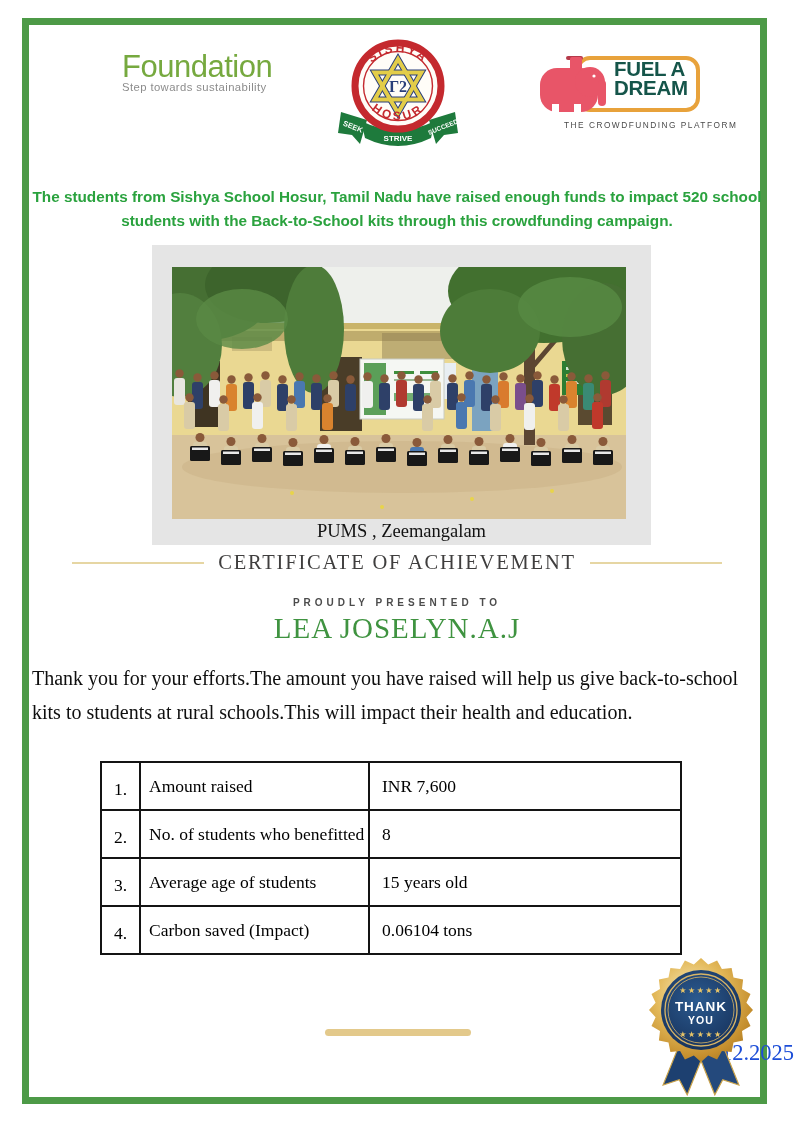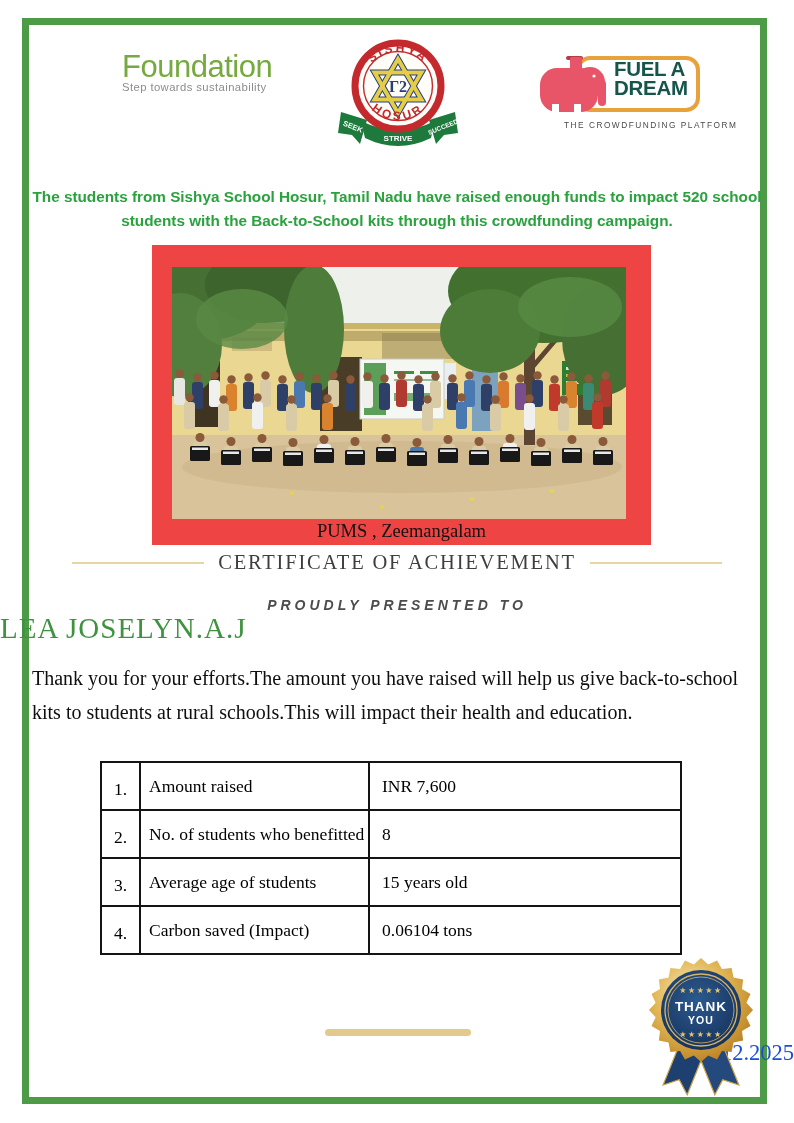--- a/index.html
+++ b/index.html
@@ -28,32 +28,32 @@
   .fad-tg{position:absolute;left:26px;top:74px;font-size:8.3px;color:#4a4a4a;
           letter-spacing:1.5px;white-space:nowrap;}
 
   .sishya{left:331px;top:26px;}
 
   
   .ann{left:27px;top:185px;width:740px;text-align:center;color:#2aa23e;
        font-weight:bold;font-size:15.3px;line-height:24px;}
 
   
-  .photo-frame{left:152px;top:245px;width:499px;height:300px;background:#ef4444;}
+  .photo-frame{left:152px;top:245px;width:499px;height:300px;background:#e5e5e5;}
   .photo{position:absolute;left:20px;top:22px;}
   .caption{position:absolute;left:0;bottom:3px;width:100%;text-align:center;
            font-family:"Liberation Serif",serif;font-size:18.5px;color:#111;}
 
   
   .title-row{left:0;top:551px;width:794px;display:flex;align-items:center;justify-content:center;gap:14px;}
   .rule{width:132px;height:2px;background:#e6d6a3;}
   .title{font-family:"Liberation Serif",serif;font-size:20.5px;color:#3f3e3e;letter-spacing:1.8px;}
-  .presented{left:0;top:597px;width:794px;text-align:center;font-size:14px;color:#4c4c4c;
-             font-weight:600;letter-spacing:4px;font-style:italic;}
-  .recipient{left:0;top:612px;width:794px;font-family:"Liberation Serif",serif;
+  .presented{left:0;top:597px;width:794px;text-align:center;font-size:10px;color:#4c4c4c;
+             font-weight:600;letter-spacing:4px;}
+  .recipient{left:0;top:612px;width:794px;text-align:center;font-family:"Liberation Serif",serif;
              font-size:29px;color:#3f9340;letter-spacing:1px;}
   .message{left:32px;top:661px;width:730px;text-align:left;font-family:"Liberation Serif",serif;
            font-size:20px;color:#0f0f0f;line-height:34px;}
 
   
   table.impact{position:absolute;left:100px;top:761px;width:582px;height:194px;
                border-collapse:collapse;table-layout:fixed;
                font-family:"Liberation Serif",serif;font-size:17.5px;color:#000;}
   table.impact td{border:2px solid #141414;vertical-align:middle;}
   td.c-num{width:35px;text-align:center;padding-top:8px;}

